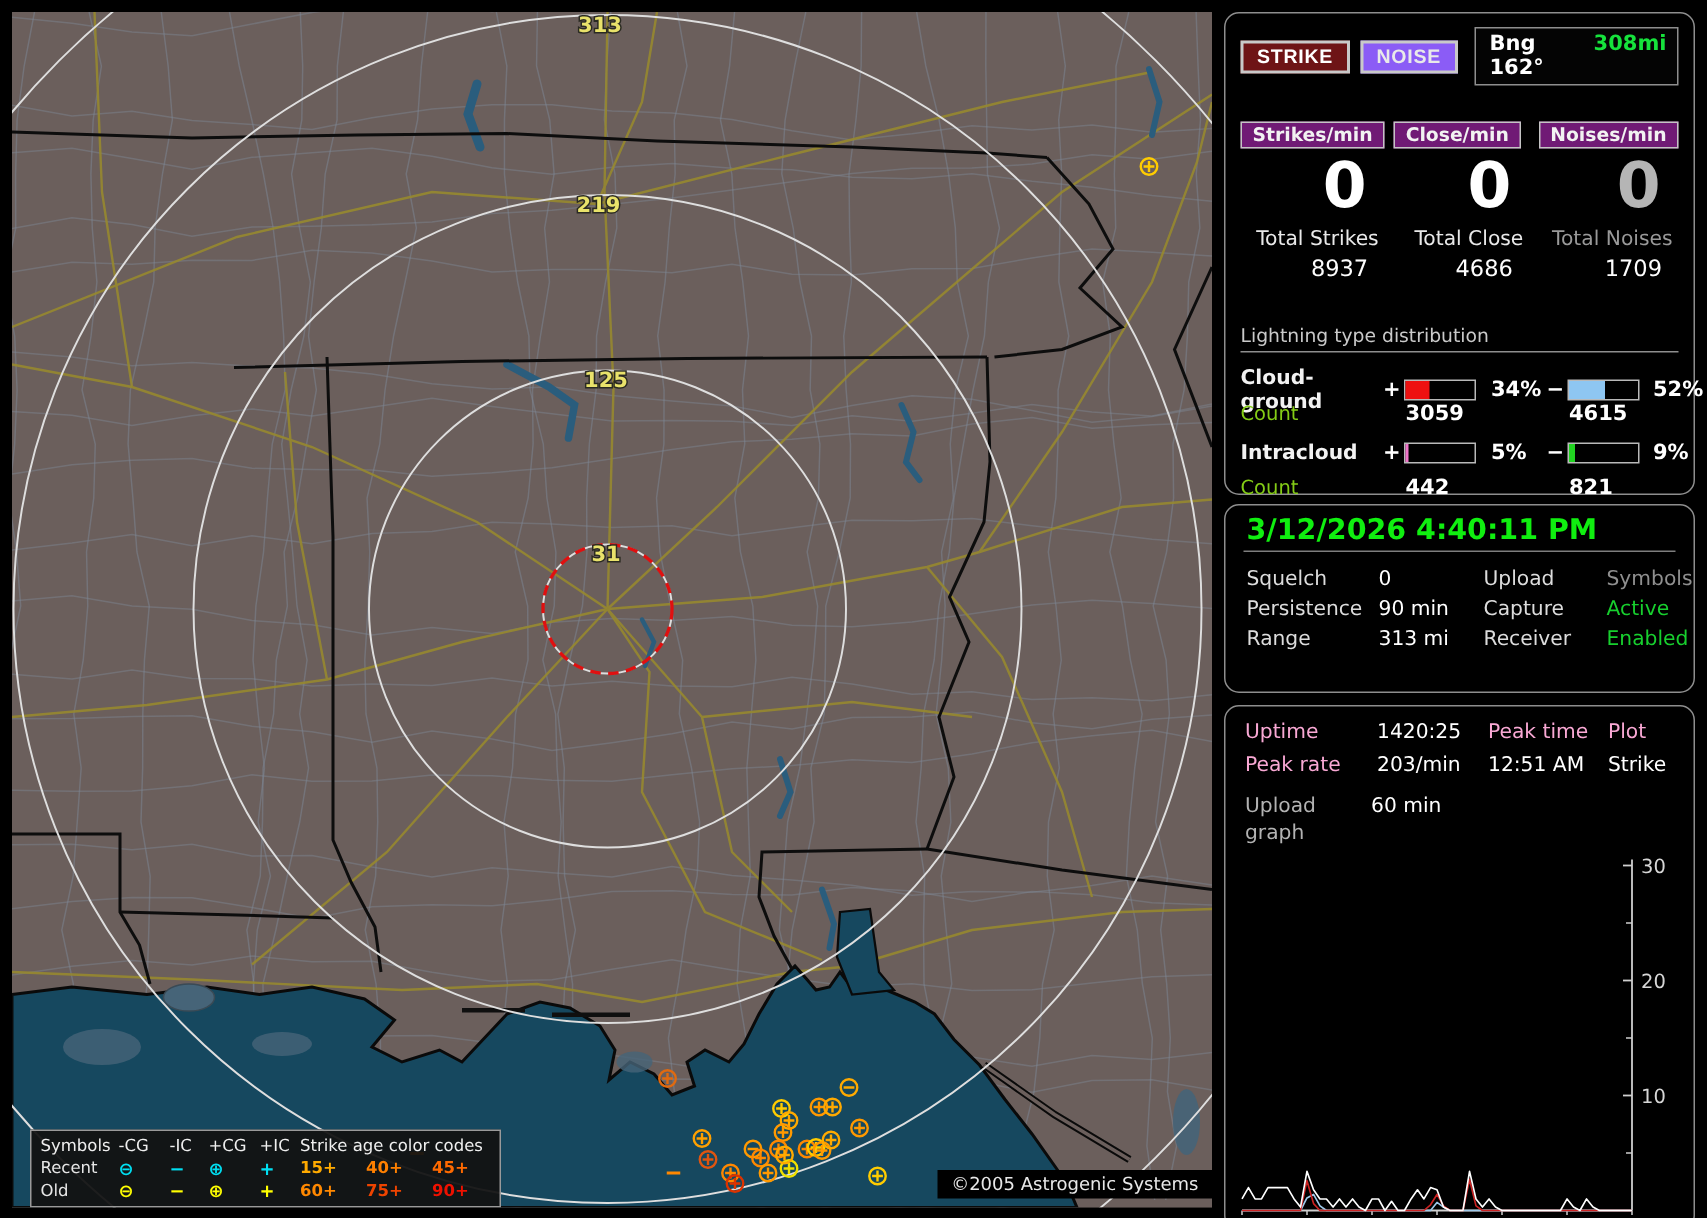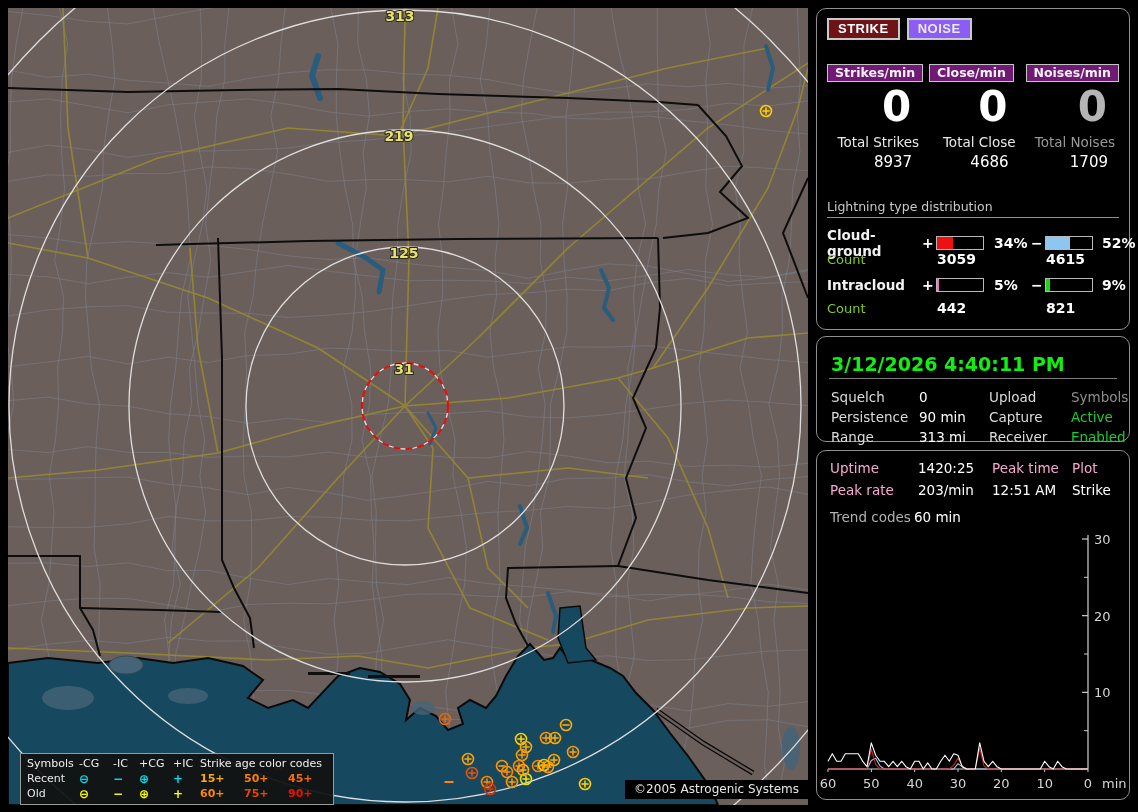--- a/index.html
+++ b/index.html
@@ -18,21 +18,21 @@
     grid-auto-rows:15px;align-items:center;font-size:11px;color:#e6e6e6;line-height:14px;}
   #map-legend .hdr{color:#efefef;}
   #map-legend .agehdr{grid-column:6 / span 3;color:#efefef;}
   #map-legend .sym{font-size:12px;font-weight:bold;text-align:left;}
   #map-legend .age{font-weight:bold;}
 
   
   #sidebar{position:absolute;left:816px;top:8px;width:314px;}
   .panel{box-sizing:border-box;background:#000;border:1px solid #8e8e8e;border-radius:10px;width:314px;}
   #panel-counters{height:322px;padding:9px 10px;}
-  #panel-status{height:106px;margin-top:6px;padding:16px 12px;}
+  #panel-status{height:126px;margin-top:6px;padding:5px 12px;}
   #panel-session{height:350px;margin-top:8px;padding:6px 8px 6px 9px;}
 
   .btnrow{display:flex;align-items:center;}
   .btn{font-weight:bold;font-size:13px;letter-spacing:.5px;padding:1px 9px 2px 9px;cursor:pointer;}
   #btn-strike{background:#6e1416;color:#fff;border:2px solid #c9c9c9;}
   #btn-noise{background:#8b5cf6;color:#e9e9e9;border:2px solid #c9c9c9;margin-left:7px;}
   #bng-box{margin-left:auto;background:#040404;border:1px solid #8e8e8e;padding:2px 7px 3px 9px;
     display:flex;width:118px;justify-content:space-between;font-size:14px;font-weight:bold;}
   #bng-box .bng{color:#fff;}
   #bng-box .dist{color:#16e23c;}
@@ -332,41 +332,45 @@
       <span class="hdr">-IC</span>
       <span class="hdr">+CG</span>
       <span class="hdr">+IC</span>
       <span class="agehdr">Strike age color codes</span>
       <span>Recent</span>
       <span class="sym" id="lg-r0" style="color: rgb(0, 223, 242);">⊖</span>
       <span class="sym" id="lg-r1" style="color: rgb(0, 223, 242);">−</span>
       <span class="sym" id="lg-r2" style="color: rgb(0, 223, 242);">⊕</span>
       <span class="sym" id="lg-r3" style="color: rgb(0, 223, 242);">+</span>
       <span class="age" id="lg-a00" style="color: rgb(255, 170, 0);">15+</span>
-      <span class="age" id="lg-a01" style="color: rgb(255, 128, 0);">50+</span>
+      <span class="age" id="lg-a01" style="color: rgb(255, 128, 0);">40+</span>
       <span class="age" id="lg-a02" style="color: rgb(255, 106, 0);">45+</span>
       <span>Old</span>
       <span class="sym" id="lg-o0" style="color: rgb(255, 255, 0);">⊖</span>
       <span class="sym" id="lg-o1" style="color: rgb(255, 255, 0);">−</span>
       <span class="sym" id="lg-o2" style="color: rgb(255, 255, 0);">⊕</span>
       <span class="sym" id="lg-o3" style="color: rgb(255, 255, 0);">+</span>
       <span class="age" id="lg-a10" style="color: rgb(255, 136, 0);">60+</span>
       <span class="age" id="lg-a11" style="color: rgb(238, 68, 0);">75+</span>
       <span class="age" id="lg-a12" style="color: rgb(238, 17, 0);">90+</span>
     </div>
 
     <div id="copyright">©2005 Astrogenic Systems</div>
   </div>
 
   <div id="sidebar">
 
     <section class="panel" id="panel-counters">
       <div class="btnrow">
         <button class="btn" id="btn-strike">STRIKE</button>
         <button class="btn" id="btn-noise">NOISE</button>
+        <div id="bng-box">
+          <span class="bng">Bng 162°</span>
+          <span class="dist">308mi</span>
+        </div>
       </div>
 
       <div id="counter-cols">
         <div class="counter-col" data-muted="false">
           <span class="chip">Strikes/min</span>
           <div class="rate-zero">0</div>
           <div class="total-label">Total Strikes</div>
           <div class="total-val">8937</div>
         </div>
         <div class="counter-col" data-muted="false">
@@ -451,21 +455,21 @@
         <span class="lab">Uptime</span>
         <span class="v">1420:25</span>
         <span class="lab">Peak time</span>
         <span class="lab">Plot</span>
         <span class="lab">Peak rate</span>
         <span class="v">203/min</span>
         <span class="v">12:51 AM</span>
         <span class="v">Strike</span>
       </div>
       <div id="trend-row">
-        <span class="lab">Trend codes</span>
+        <span class="lab">Upload graph</span>
         <span class="v">60 min</span>
       </div>
       <svg id="trend" width="296" height="266">
           <line x1="262" y1="6" x2="262" y2="240" stroke="#cfcfcf" stroke-width="1.2"></line>
           <line x1="2" y1="240" x2="262" y2="240" stroke="#cfcfcf" stroke-width="1.2"></line>
           <line x1="256" y1="163.33333333333331" x2="262" y2="163.33333333333331" stroke="#cfcfcf" stroke-width="1.2"></line>
           <text x="268" y="168.33333333333331" fill="#d6d6d6" font-size="13">10</text>
           <line x1="256" y1="86.66666666666666" x2="262" y2="86.66666666666666" stroke="#cfcfcf" stroke-width="1.2"></line>
           <text x="268" y="91.66666666666666" fill="#d6d6d6" font-size="13">20</text>
           <line x1="256" y1="10" x2="262" y2="10" stroke="#cfcfcf" stroke-width="1.2"></line>

